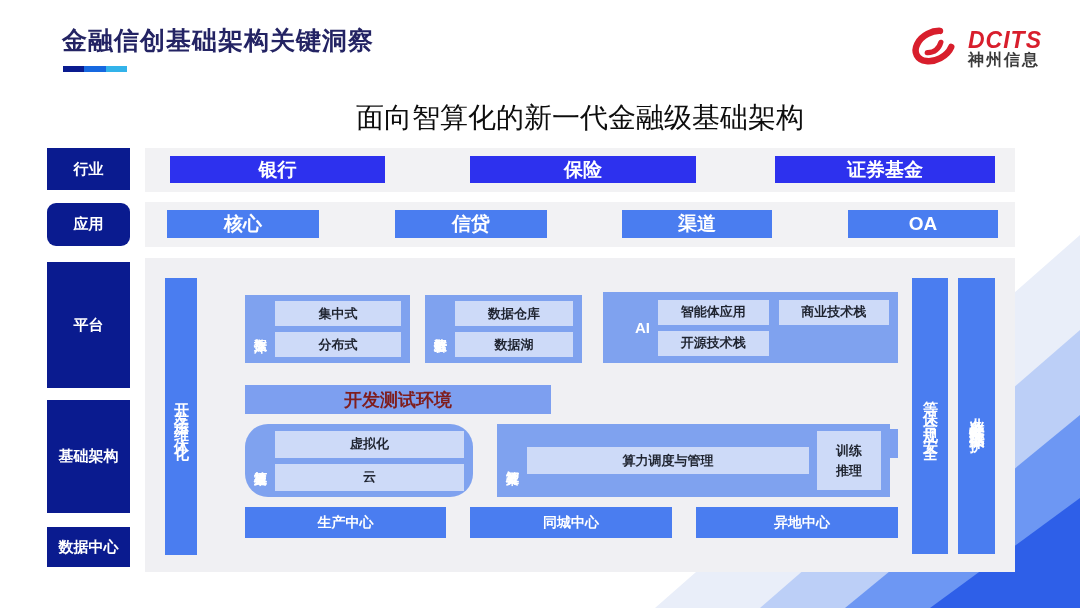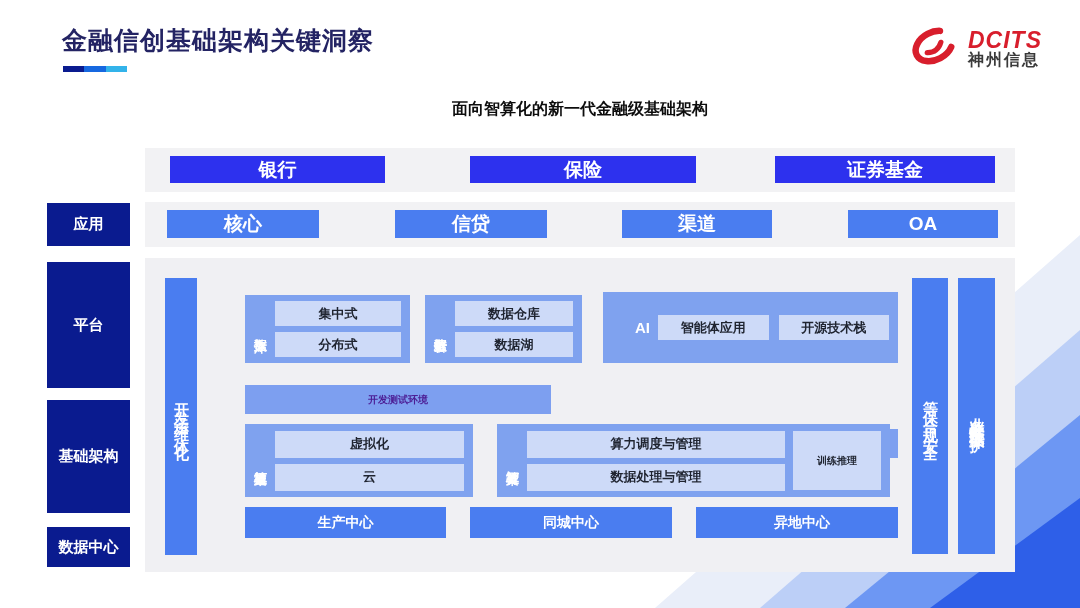--- a/index.html
+++ b/index.html
@@ -18,26 +18,26 @@
   .title { position:absolute; left:62px; top:24px; font-size:25px; font-weight:bold; color:#232363; letter-spacing:1px; z-index:2; }
   .underline { position:absolute; left:63px; top:66px; width:64px; height:6px; display:flex; z-index:2; }
   .underline span { flex:1; height:100%; }
   .u1 { background:#0a1b8f; } .u2 { background:#1668e0; } .u3 { background:#33b3ea; }
 
   .logo { position:absolute; right:38px; top:20px; display:flex; align-items:center; gap:8px; z-index:2; }
   .logo-text { display:flex; flex-direction:column; line-height:1.05; }
   .logo-brand { font-size:23px; font-weight:bold; font-style:italic; color:#d81e2c; letter-spacing:1px; }
   .logo-company { font-size:16px; font-weight:bold; color:#3a3a3a; letter-spacing:2px; }
 
-  .subtitle { position:absolute; left:145px; top:99px; width:870px; text-align:center; font-size:16px; font-weight:bold; color:#0d0d0d; z-index:2; }
+  .subtitle { position:absolute; left:145px; top:99px; width:870px; text-align:center; font-size:28px; font-weight:normal; color:#0d0d0d; z-index:2; }
 
   
   .rail { position:absolute; left:47px; width:83px; background:#0a1b8f; color:#ffffff; display:flex; align-items:center; justify-content:center; font-weight:bold; font-size:15px; z-index:2; }
   .rail-industry { top:148px; height:42px; }
-  .rail-application { top:203px; height:43px; }
+  .rail-application { top:203px; height:43px;border-radius:9px; }
   .rail-platform { top:262px; height:126px; }
   .rail-infra { top:400px; height:113px; }
   .rail-dc { top:527px; height:40px; }
 
   
   .band { position:absolute; left:145px; width:870px; background:#f2f2f4; z-index:1; }
   .band-industry { top:148px; height:44px; }
   .band-application { top:202px; height:45px; }
 
   .btn { position:absolute; display:flex; align-items:center; justify-content:center; color:#ffffff; font-weight:bold; font-size:19px; z-index:2; }
@@ -57,26 +57,26 @@
   .group { position:absolute; background:#7fa2ef; display:flex; align-items:center; padding:7px 9px; gap:8px; z-index:2; }
   .group-label { color:#ffffff; font-weight:bold; font-size:13px; writing-mode:vertical-rl; text-orientation:upright; line-height:1; flex:0 0 auto; }
   .group-label-h { color:#ffffff; font-weight:bold; font-size:15px; flex:0 0 auto;margin-left:23px; }
   .group-col { display:flex; flex-direction:column; gap:6px; flex:1; }
   .group-grid { display:grid; grid-template-columns:1fr 1fr; gap:6px 10px; flex:1; }
   .chip { background:#cddaf8; color:#1f2430; font-weight:bold; font-size:13px; display:flex; align-items:center; justify-content:center; height:25px; }
 
   .g-db  { left:100px; top:37px;  width:165px; height:68px; }
   .g-ana { left:280px; top:37px;  width:157px; height:68px; }
   .g-ai  { left:458px; top:34px;  width:295px; height:71px; }
-  .g-gen { left:100px; top:166px; width:228px; height:73px; }
+  .g-gen { left:100px; top:166px; width:228px; height:73px;border-radius:23px; }
   .g-int { left:352px; top:166px; width:393px; height:73px; }
   .g-gen .chip, .g-int .chip { height:27px; }
-  .side-chip { background:#cddaf8; color:#1f2430; font-weight:bold; font-size:10px; display:flex; align-items:center; justify-content:center; text-align:center; width:88px; align-self:stretch; flex:0 0 auto; line-height:1.5; padding:0 14px; }
+  .side-chip { background:#cddaf8; color:#1f2430; font-weight:bold; font-size:13px; display:flex; align-items:center; justify-content:center; text-align:center; width:64px; align-self:stretch; flex:0 0 auto; line-height:1.5; padding:0 14px; }
 
-  .envbar { position:absolute; top:127px; height:29px; background:#7d9ff0; color:#4c1d95; font-weight:bold; font-size:10px; display:flex; align-items:center; justify-content:center; z-index:2; }
+  .envbar { position:absolute; top:127px; height:29px; background:#7d9ff0; color:#7f1d1d; font-weight:bold; font-size:18px; display:flex; align-items:center; justify-content:center; z-index:2; }
   .env-dev { left:100px; width:306px; }
   .env-prod { left:423px; width:330px;margin-top:44px; }
 
   .center-btn { position:absolute; top:249px; height:31px; background:#4a7df0; color:#ffffff; font-weight:bold; font-size:14px; display:flex; align-items:center; justify-content:center; z-index:2; }
   .c1 { left:100px; width:201px; } .c2 { left:325px; width:202px;font-family:Liberation Mono, monospace; } .c3 { left:551px; width:202px;padding-left:10px; }
 </style>
 </head>
 <body>
 
 <div class="slide">
@@ -103,20 +103,21 @@
       </svg>
     </span>
     <span class="logo-text">
       <span class="logo-brand">DCITS</span>
       <span class="logo-company">神州信息</span>
     </span>
   </div>
 
   <div class="subtitle">面向智算化的新一代金融级基础架构</div>
 
+  <div class="rail rail-industry">行业</div>
   <div class="rail rail-application">应用</div>
   <div class="rail rail-platform">平台</div>
   <div class="rail rail-infra">基础架构</div>
   <div class="rail rail-dc">数据中心</div>
 
   <div class="band band-industry"></div>
   <div class="btn btn1 bank">银行</div>
   <div class="btn btn1 insurance">保险</div>
   <div class="btn btn1 securities">证券基金</div>
 
@@ -143,40 +144,40 @@
       <span class="group-col">
         <span class="chip">数据仓库</span>
         <span class="chip">数据湖</span>
       </span>
     </div>
 
     <div class="group g-ai">
       <span class="group-label-h">AI</span>
       <span class="group-grid">
         <span class="chip">智能体应用</span>
+        <span class="chip">商业技术栈</span>
         <span class="chip">开源技术栈</span>
       </span>
     </div>
 
     <div class="envbar env-dev">开发测试环境</div>
     <div class="envbar env-prod">生产环境</div>
 
     <div class="group g-gen">
       <span class="group-label">通算框架</span>
       <span class="group-col">
         <span class="chip">虚拟化</span>
         <span class="chip">云</span>
       </span>
     </div>
 
     <div class="group g-int">
       <span class="group-label">智算框架</span>
       <span class="group-col">
         <span class="chip">算力调度与管理</span>
-        <span class="chip">数据处理与管理</span>
       </span>
       <span class="side-chip">训练推理</span>
     </div>
 
     <div class="center-btn c1">生产中心</div>
     <div class="center-btn c2">同城中心</div>
     <div class="center-btn c3">异地中心</div>
 
     <div class="vbar secbar">等保合规安全</div>
     <div class="vbar contbar">业务连续性及数据保护</div>

